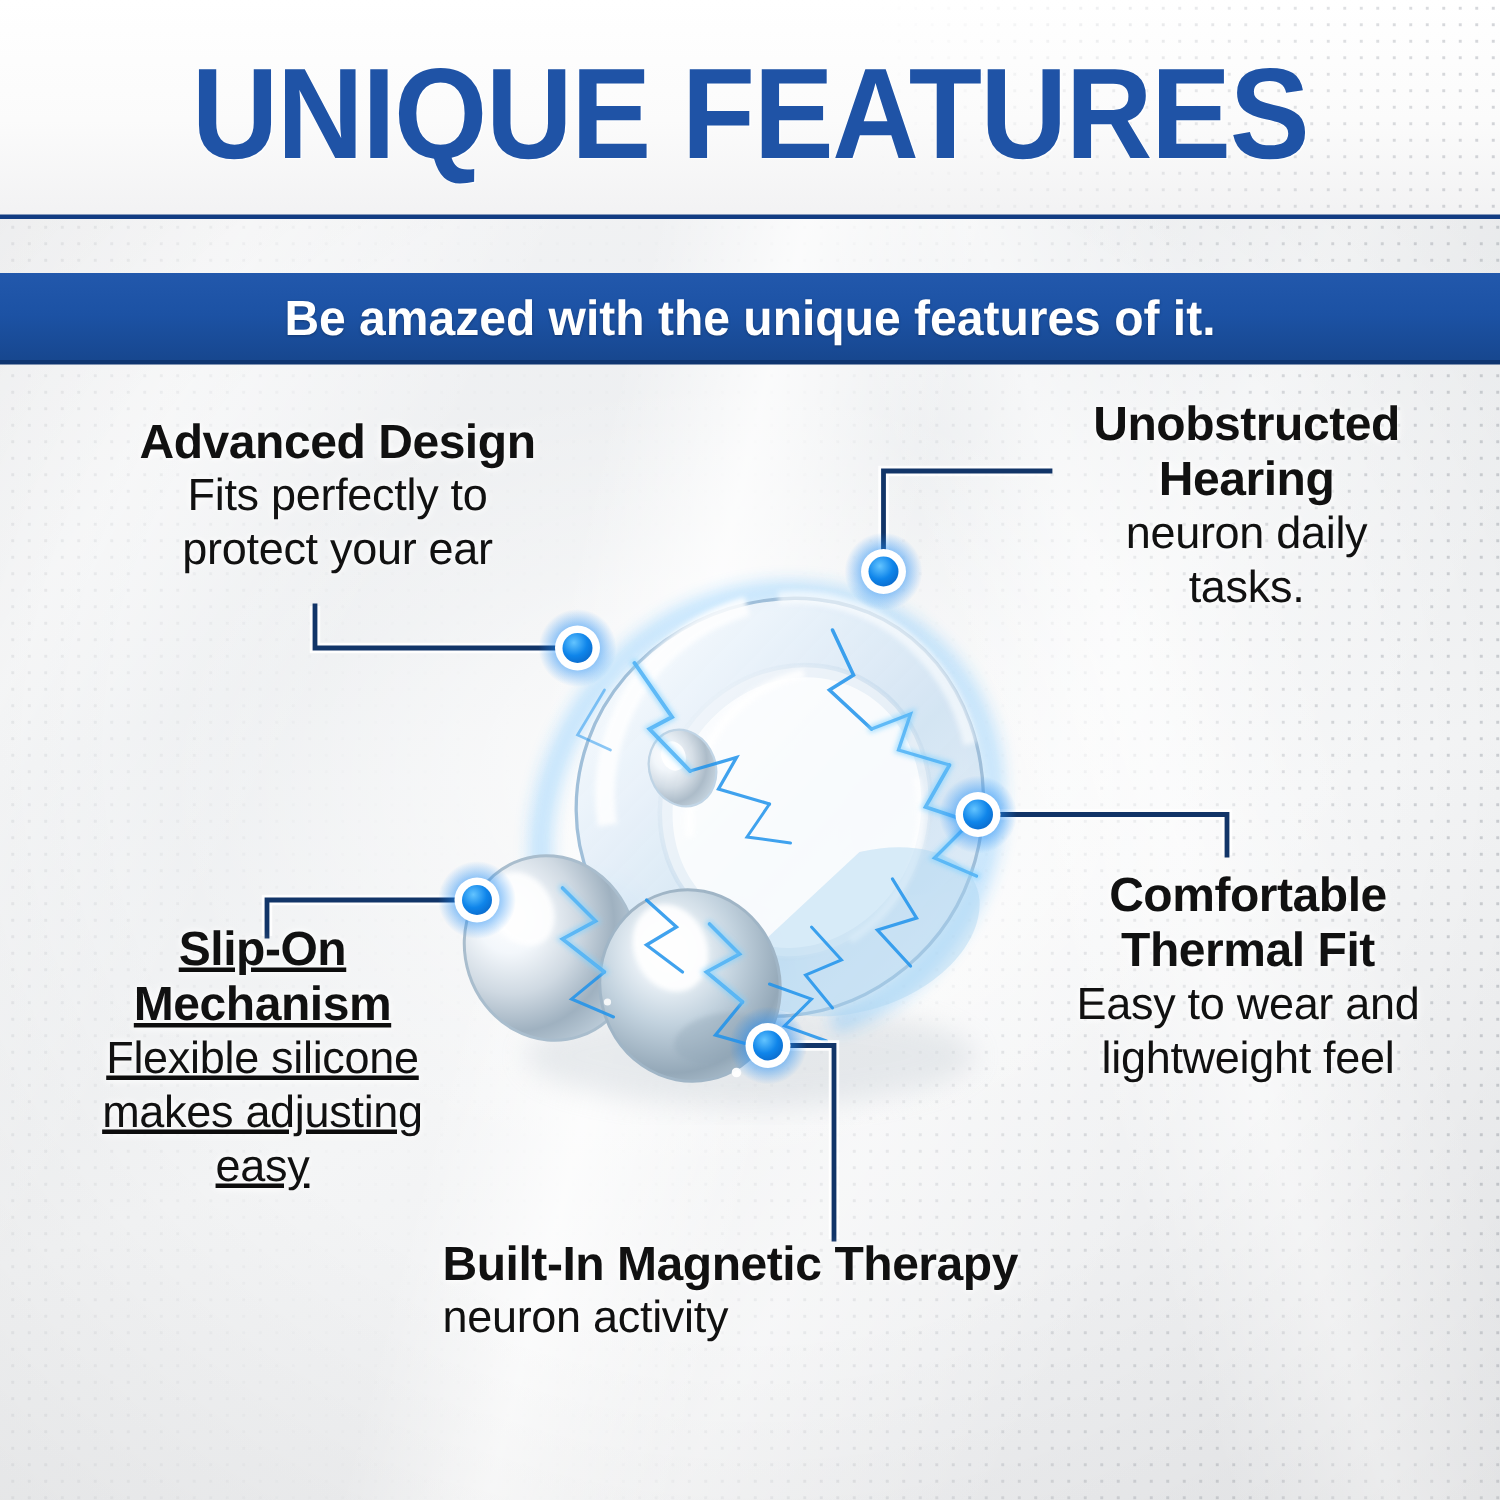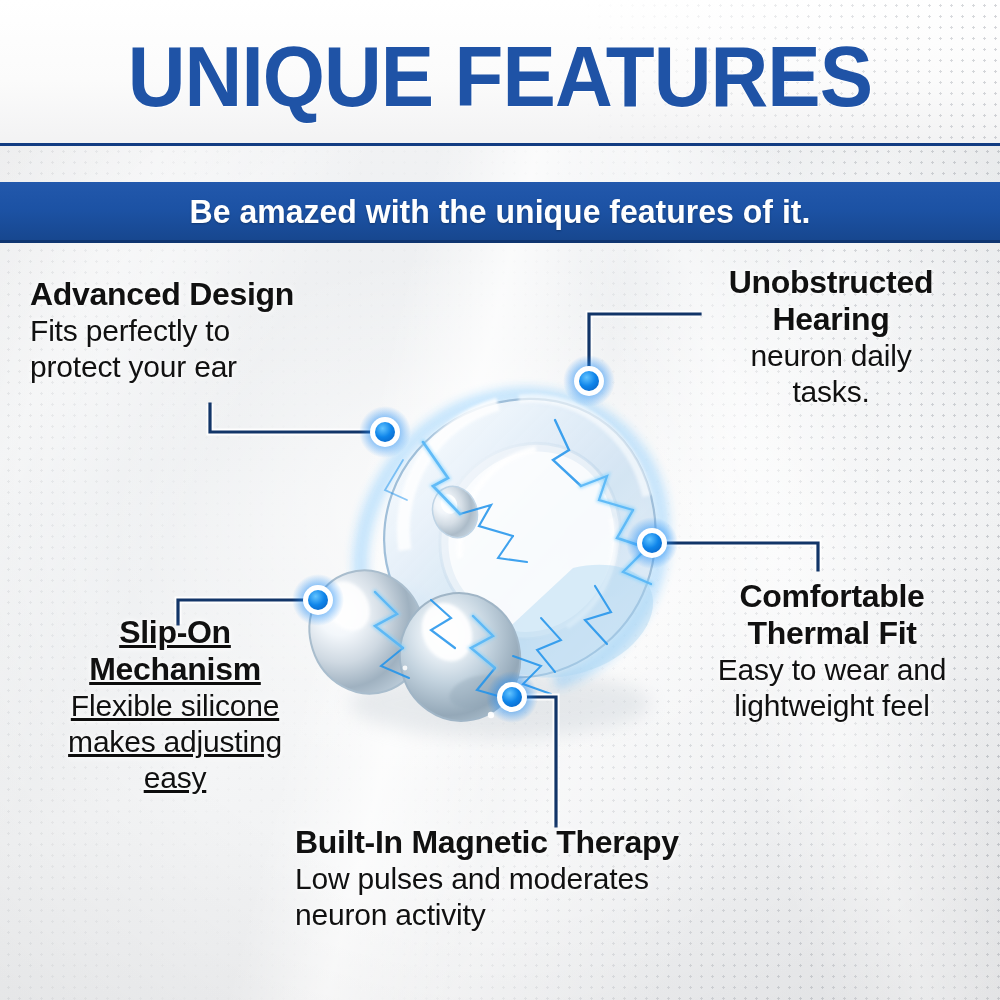--- a/index.html
+++ b/index.html
@@ -156,21 +156,21 @@
   .callout .c-body {
     font-family: "Liberation Sans", sans-serif;
     font-weight: normal;
     font-size: 30px;
     line-height: 36px;
     letter-spacing: -0.2px;
     color: #111111;
     text-shadow: 0 0 4px rgba(255,255,255,0.95), 0 0 8px rgba(255,255,255,0.8);
   }
 
-  #callout-advanced-design { left: 30px;  top: 276px; width: 390px; }
+  #callout-advanced-design { left: 30px;  top: 276px; width: 390px; text-align: center; }
   #callout-unobstructed    { left: 686px; top: 264px; width: 290px; text-align: center; }
   #callout-thermal         { left: 672px; top: 578px; width: 320px; text-align: center; }
   #callout-slip-on         { left: 10px;  top: 614px; width: 330px; text-align: center; text-decoration: underline; }
   #callout-magnetic        { left: 295px; top: 824px; width: 520px; text-align: left; }
 
   
   #connectors {
     position: absolute;
     left: 0; top: 0;
     width: 1000px;
@@ -420,17 +420,16 @@
   <div class="callout" id="callout-slip-on">
     <div class="c-title">Slip-On</div>
     <div class="c-title">Mechanism</div>
     <div class="c-body">Flexible silicone</div>
     <div class="c-body">makes adjusting</div>
     <div class="c-body">easy</div>
   </div>
 
   <div class="callout" id="callout-magnetic">
     <div class="c-title">Built-In Magnetic Therapy</div>
-    <div class="c-body">Low pulses and moderates</div>
     <div class="c-body">neuron activity</div>
   </div>
 
 </div>
 
 </body></html>

